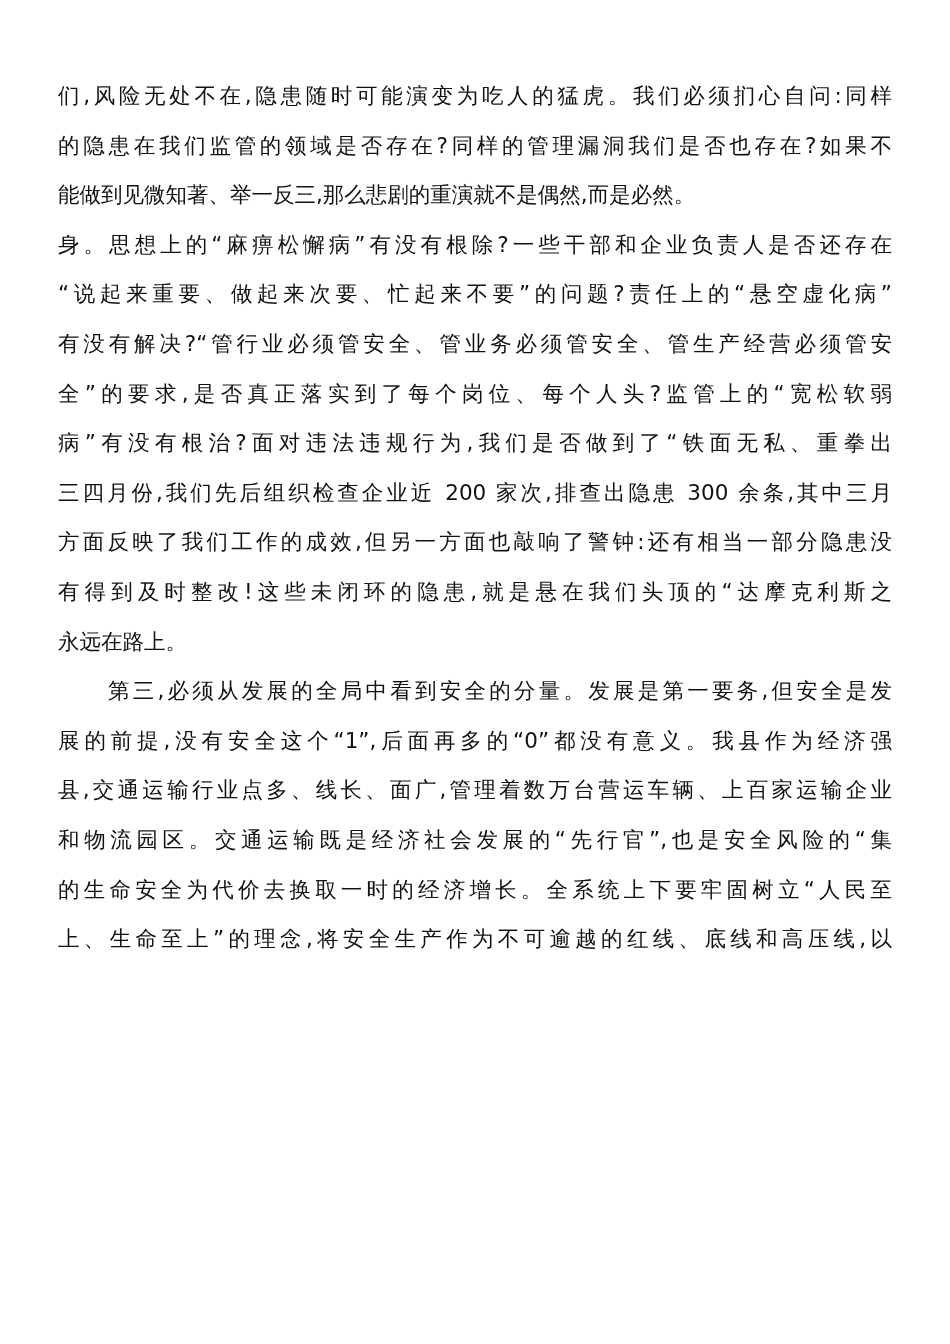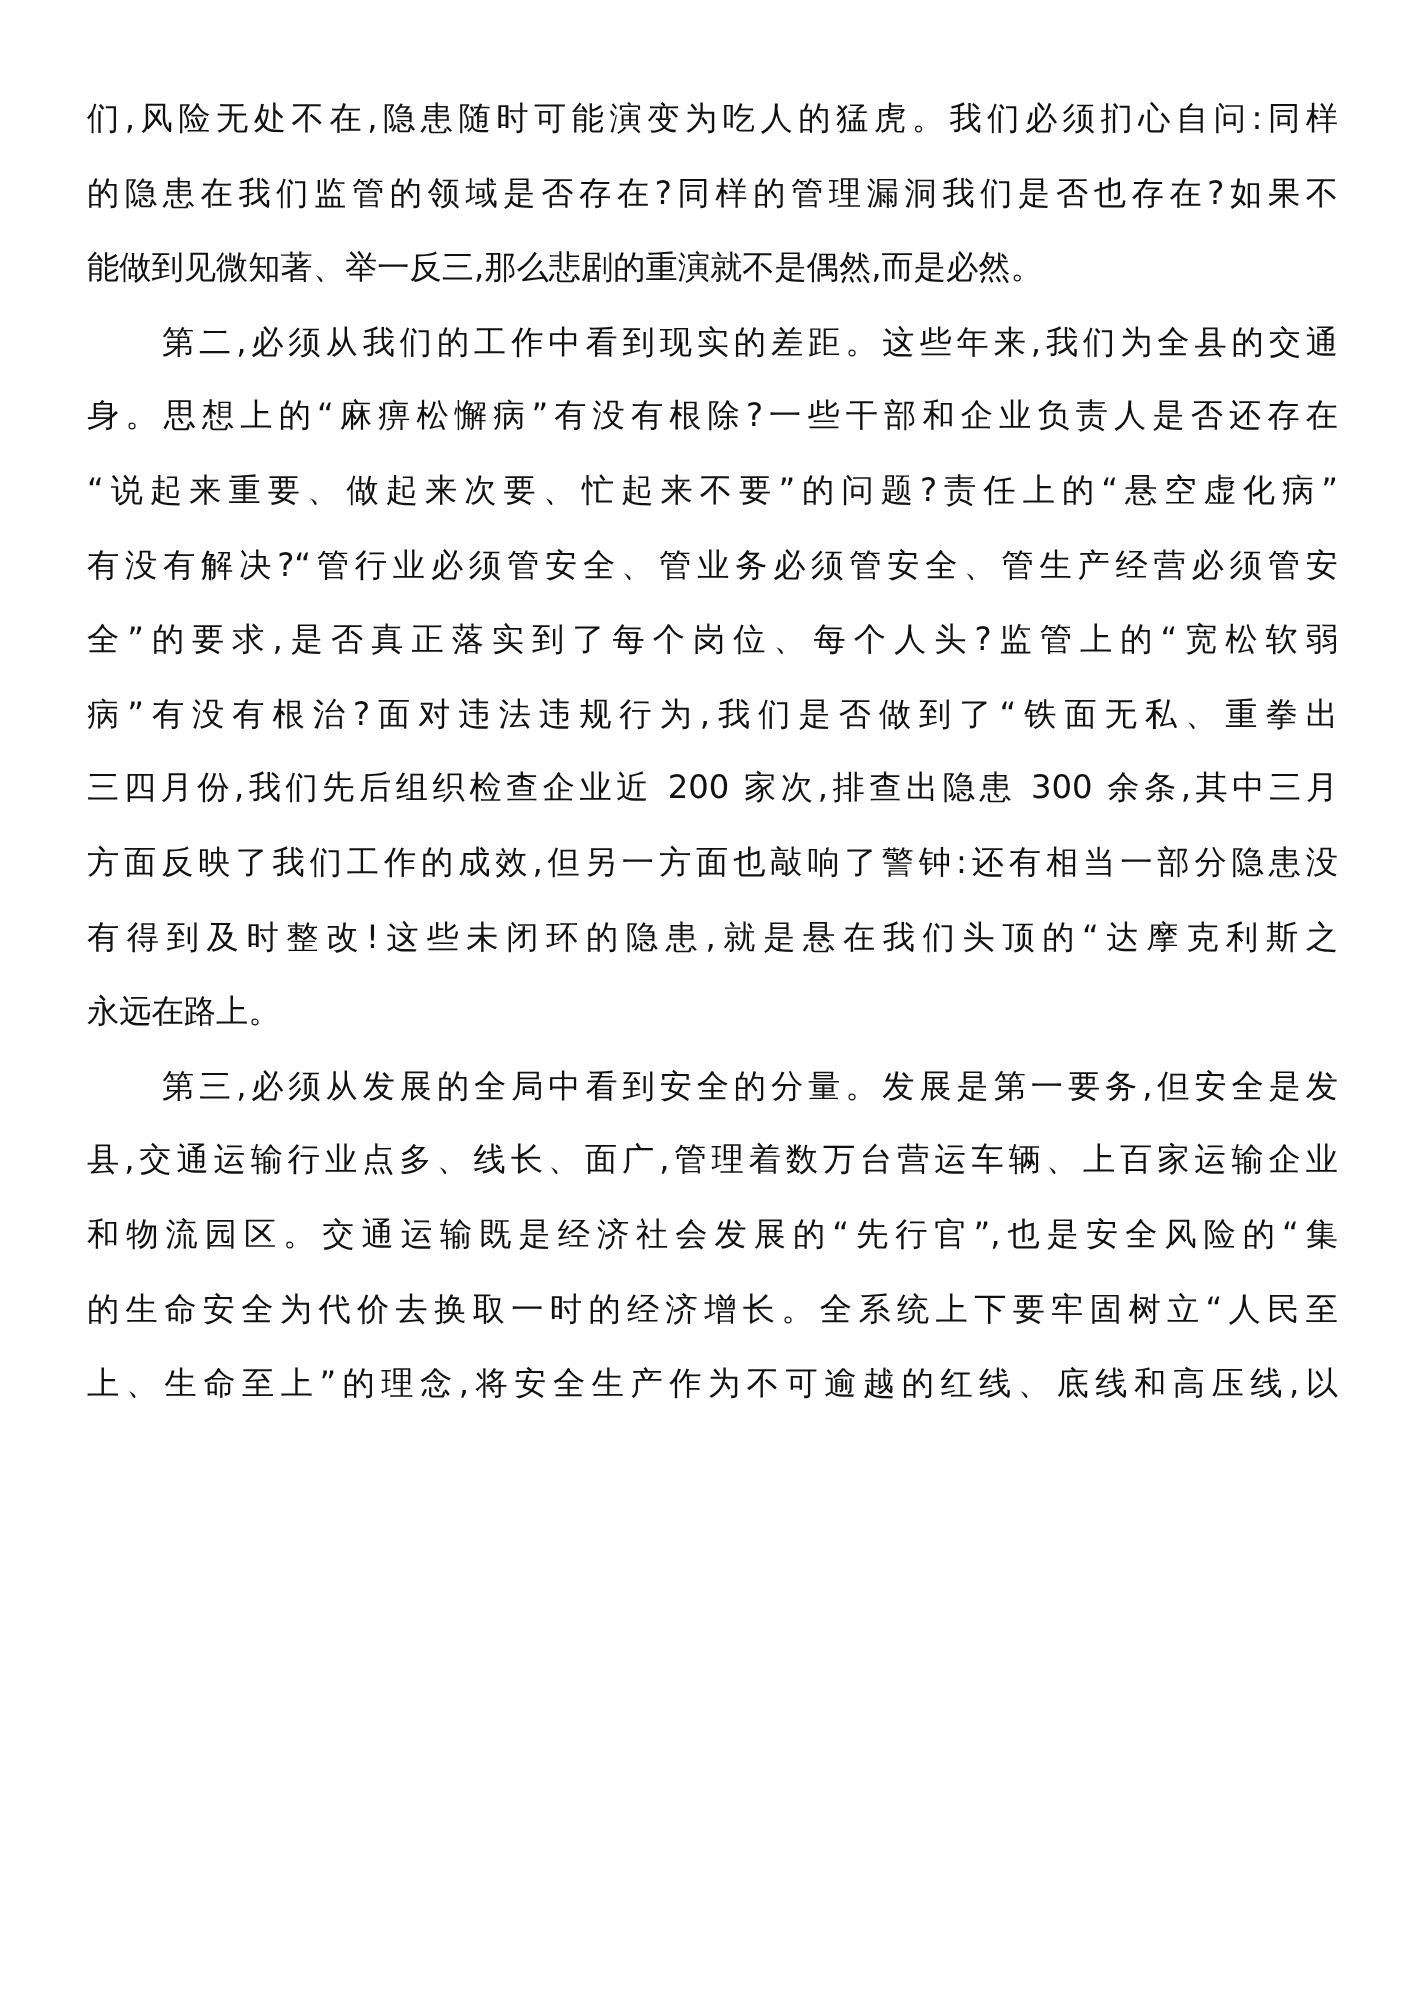--- a/index.html
+++ b/index.html
@@ -1,18 +1,18 @@
 <!DOCTYPE html>
 <html><head>
 <meta charset="utf-8">
 <style>
   html, body { margin: 0; padding: 0; background: #ffffff; }
   body { width: 950px; height: 1344px; position: relative; overflow: hidden; }
   .page { position: absolute; left: 0; top: 0; width: 950px; height: 1344px; background: #fff; }
-  .text-block { position: absolute; left: 58px; top: 60px; width: 834px; }
+  .text-block { position: absolute; left: 58px; top: 76px; width: 834px; }
   .line {
     height: 49.6px;
     line-height: 40px;
     font-family: "DejaVu Sans", sans-serif;
     font-size: 21.5px;
     color: #111111;
     white-space: nowrap;
     text-align: justify;
     text-align-last: justify;
     letter-spacing: 0;
@@ -23,30 +23,30 @@
 </head>
 <body>
 
 <div class="page">
   <div class="text-block">
 
     <div class="line">们,风险无处不在,隐患随时可能演变为吃人的猛虎。我们必须扪心自问:同样</div>
     <div class="line">的隐患在我们监管的领域是否存在?同样的管理漏洞我们是否也存在?如果不</div>
     <div class="line last">能做到见微知著、举一反三,那么悲剧的重演就不是偶然,而是必然。</div>
 
-    <div class="line indent">第二,必须从我们的工作中看到现实的差距。这些年来,我们为全县的交通</div>
     <div class="line">身。思想上的“麻痹松懈病”有没有根除?一些干部和企业负责人是否还存在</div>
     <div class="line">“说起来重要、做起来次要、忙起来不要”的问题?责任上的“悬空虚化病”</div>
     <div class="line">有没有解决?“管行业必须管安全、管业务必须管安全、管生产经营必须管安</div>
     <div class="line">全”的要求,是否真正落实到了每个岗位、每个人头?监管上的“宽松软弱</div>
     <div class="line">病”有没有根治?面对违法违规行为,我们是否做到了“铁面无私、重拳出</div>
     <div class="line">三四月份,我们先后组织检查企业近 200 家次,排查出隐患 300 余条,其中三月</div>
     <div class="line">方面反映了我们工作的成效,但另一方面也敲响了警钟:还有相当一部分隐患没</div>
     <div class="line">有得到及时整改!这些未闭环的隐患,就是悬在我们头顶的“达摩克利斯之</div>
     <div class="line last">永远在路上。</div>
 
     <div class="line indent">第三,必须从发展的全局中看到安全的分量。发展是第一要务,但安全是发</div>
+    <div class="line">展的前提,没有安全这个“1”,后面再多的“0”都没有意义。我县作为经济强</div>
     <div class="line">县,交通运输行业点多、线长、面广,管理着数万台营运车辆、上百家运输企业</div>
     <div class="line">和物流园区。交通运输既是经济社会发展的“先行官”,也是安全风险的“集</div>
     <div class="line">的生命安全为代价去换取一时的经济增长。全系统上下要牢固树立“人民至</div>
     <div class="line">上、生命至上”的理念,将安全生产作为不可逾越的红线、底线和高压线,以</div>
   </div>
 </div>
 
 </body></html>

